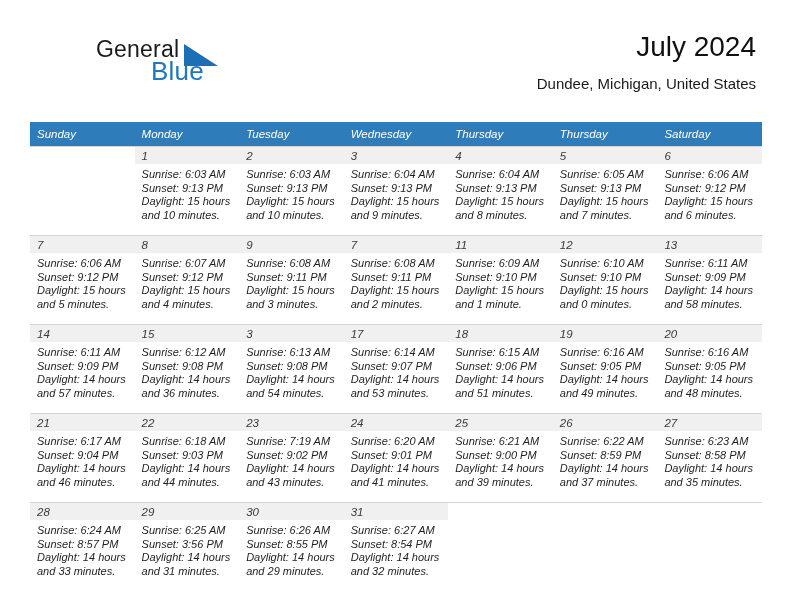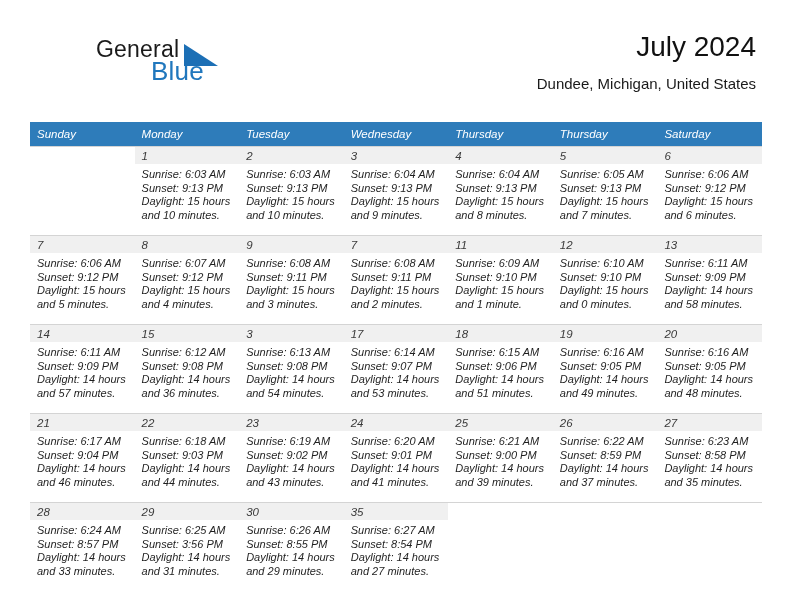--- a/index.html
+++ b/index.html
@@ -420,21 +420,21 @@
                 <div>Sunset: 9:03 PM</div>
                 <div>Daylight: 14 hours</div>
                 <div>and 44 minutes.</div>
               </div>
             </div>
           </td>
           <td>
             <div class="cellbox filled">
               <div class="daynum-bar">23</div>
               <div class="detail">
-                <div>Sunrise: 6:19 AM</div>
+                <div>Sunrise: 7:19 AM</div>
                 <div>Sunset: 9:02 PM</div>
                 <div>Daylight: 14 hours</div>
                 <div>and 43 minutes.</div>
               </div>
             </div>
           </td>
           <td>
             <div class="cellbox filled">
               <div class="daynum-bar">24</div>
               <div class="detail">
@@ -508,26 +508,26 @@
               <div class="detail">
                 <div>Sunrise: 6:26 AM</div>
                 <div>Sunset: 8:55 PM</div>
                 <div>Daylight: 14 hours</div>
                 <div>and 29 minutes.</div>
               </div>
             </div>
           </td>
           <td>
             <div class="cellbox filled">
-              <div class="daynum-bar">35</div>
+              <div class="daynum-bar">31</div>
               <div class="detail">
                 <div>Sunrise: 6:27 AM</div>
                 <div>Sunset: 8:54 PM</div>
                 <div>Daylight: 14 hours</div>
-                <div>and 27 minutes.</div>
+                <div>and 32 minutes.</div>
               </div>
             </div>
           </td>
           <td>
             <div class="cellbox empty">
               <div class="daynum-bar"></div>
             </div>
           </td>
           <td>
             <div class="cellbox empty">

